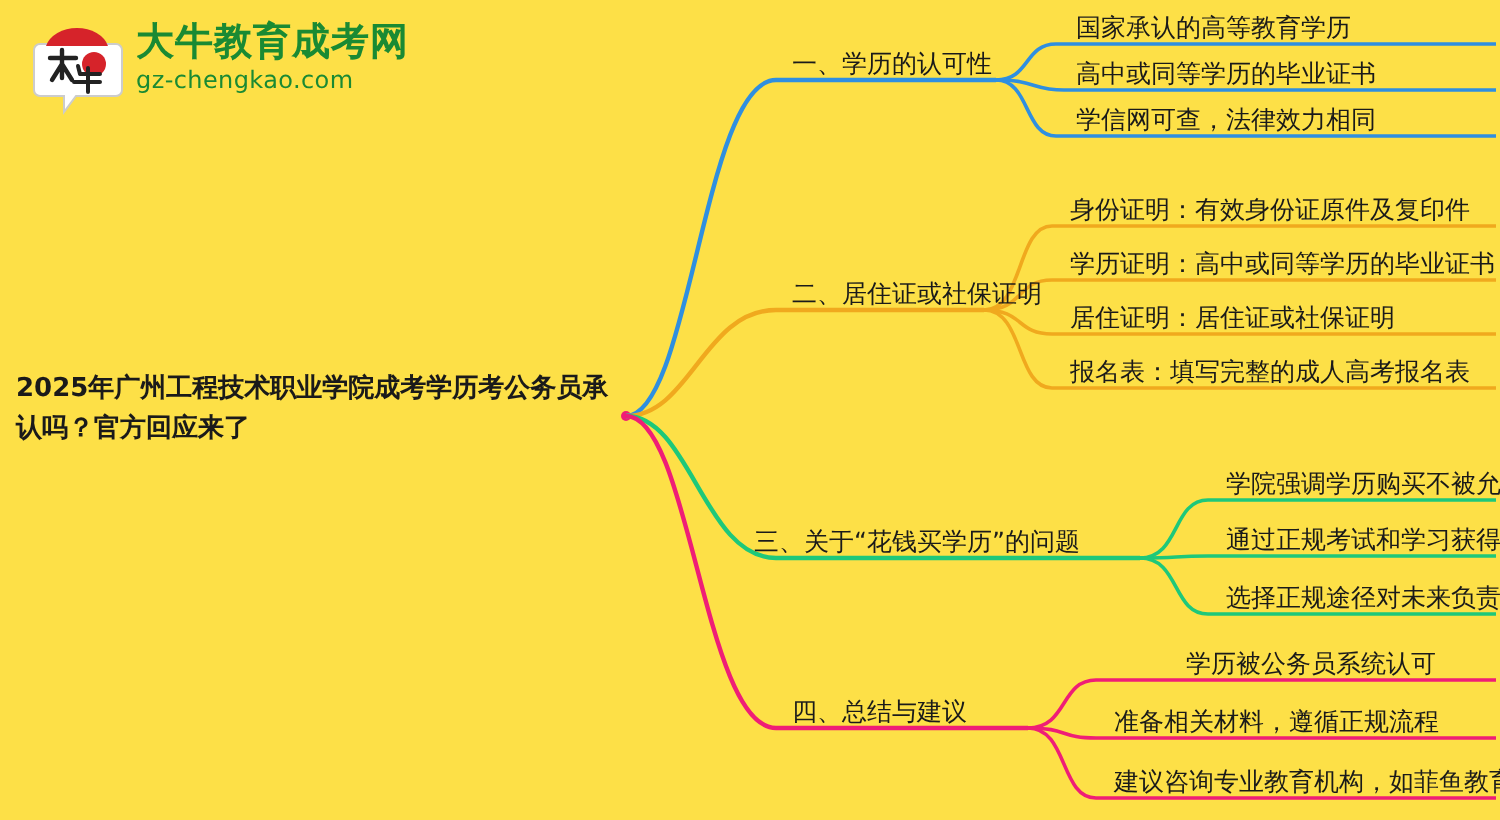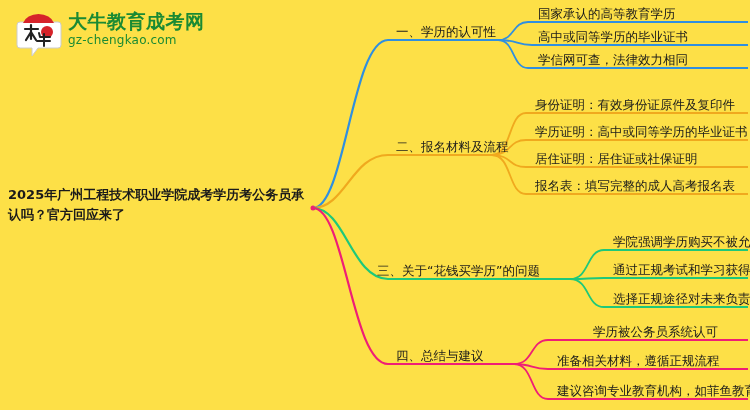--- a/index.html
+++ b/index.html
@@ -144,21 +144,21 @@
     <path d="M570 279 C 590 279, 586 278, 604 278 L 748 278" stroke="#1ec87a" stroke-width="1.8" fill="none"></path>
     <path d="M570 279 C 590 279, 586 307, 604 307 L 748 307" stroke="#1ec87a" stroke-width="1.8" fill="none"></path>
 
     <path d="M313 208 C 345 208, 352 364, 388 364 L 514 364" stroke="#ef1e76" stroke-width="2.2" fill="none"></path>
     <path d="M514 364 C 534 364, 530 340, 548 340 L 748 340" stroke="#ef1e76" stroke-width="1.8" fill="none"></path>
     <path d="M514 364 C 534 364, 530 369, 548 369 L 748 369" stroke="#ef1e76" stroke-width="1.8" fill="none"></path>
     <path d="M514 364 C 534 364, 530 399, 548 399 L 748 399" stroke="#ef1e76" stroke-width="1.8" fill="none"></path>
   </svg>
 
   <div class="branch-title" style="left:396px; top:24px;">一、学历的认可性</div>
-  <div class="branch-title" style="left:396px; top:139px;">二、报名材料及流程</div>
+  <div class="branch-title" style="left:396px; top:139px;">二、居住证或社保证明</div>
   <div class="branch-title" style="left:377px; top:263px;text-align:right;">三、关于“花钱买学历”的问题</div>
   <div class="branch-title" style="left:396px; top:348px;">四、总结与建议</div>
 
   <div class="leaf" style="left:538px; top:6px;">国家承认的高等教育学历</div>
   <div class="leaf" style="left:538px; top:29px;">高中或同等学历的毕业证书</div>
   <div class="leaf" style="left:538px; top:52px;">学信网可查，法律效力相同</div>
 
   <div class="leaf" style="left:535px; top:97px;text-align:right;">身份证明：有效身份证原件及复印件</div>
   <div class="leaf" style="left:535px; top:124px;">学历证明：高中或同等学历的毕业证书</div>
   <div class="leaf" style="left:535px; top:151px;">居住证明：居住证或社保证明</div>

